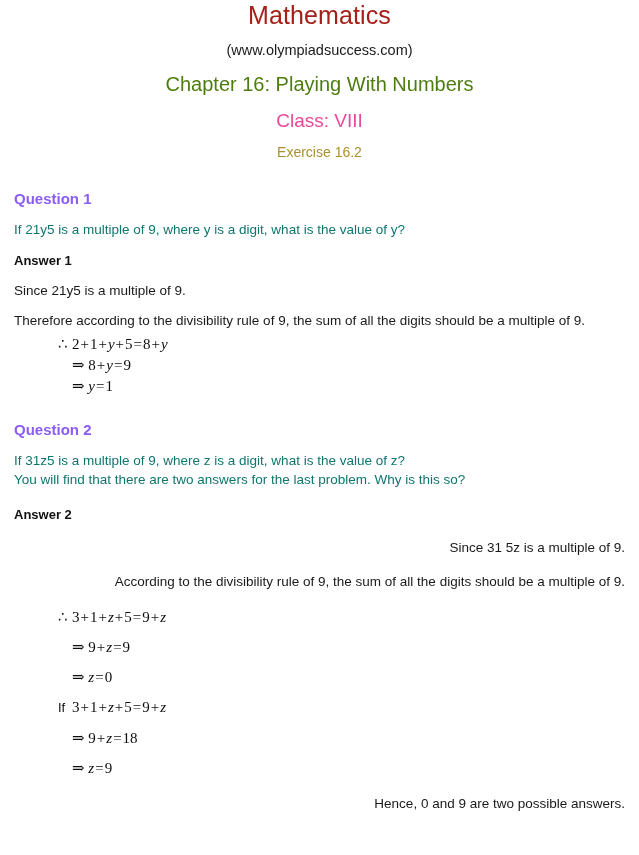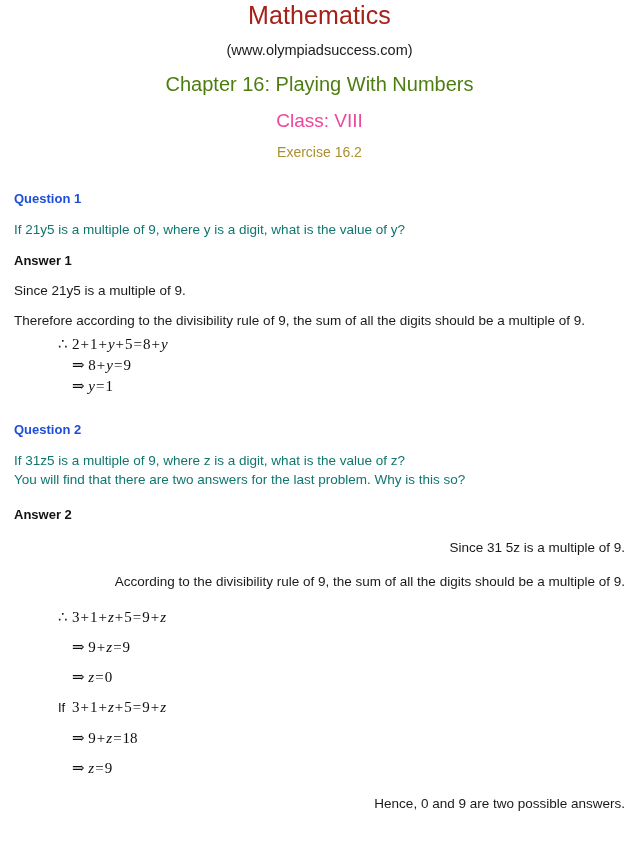--- a/index.html
+++ b/index.html
@@ -59,23 +59,23 @@
     margin-top: 9px;
   }
 
   
   .content {
     padding: 0 14px 0 14px;
     margin-top: 28px;
   }
 
   .q-head {
-    font-size: 13px;
+    font-size: 15px;
     font-weight: bold;
-    color: #1d4ed8;
+    color: #8b5cf6;
     line-height: 17px;
     margin: 0;
   }
   .q-text {
     font-size: 13.5px;
     color: #0f766e;
     line-height: 19px;
     margin: 0;
   }
   .a-head {

